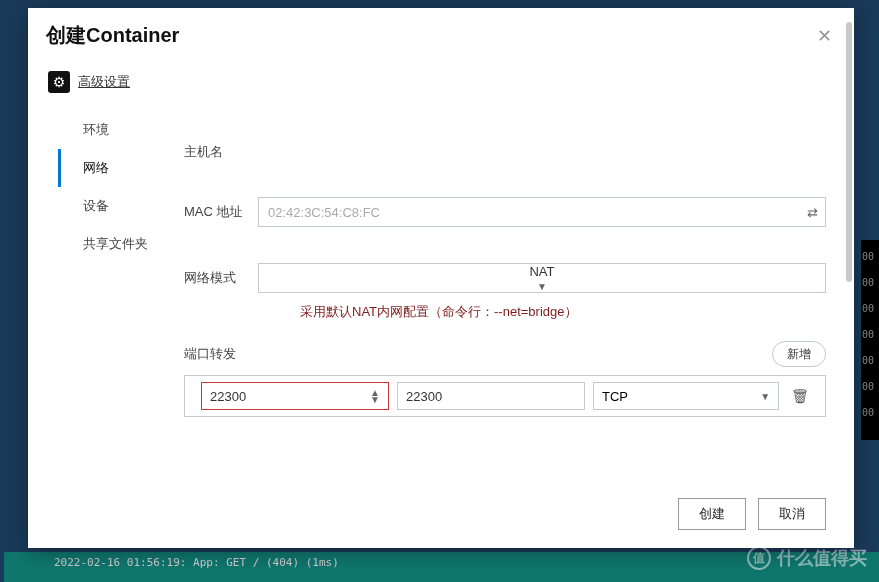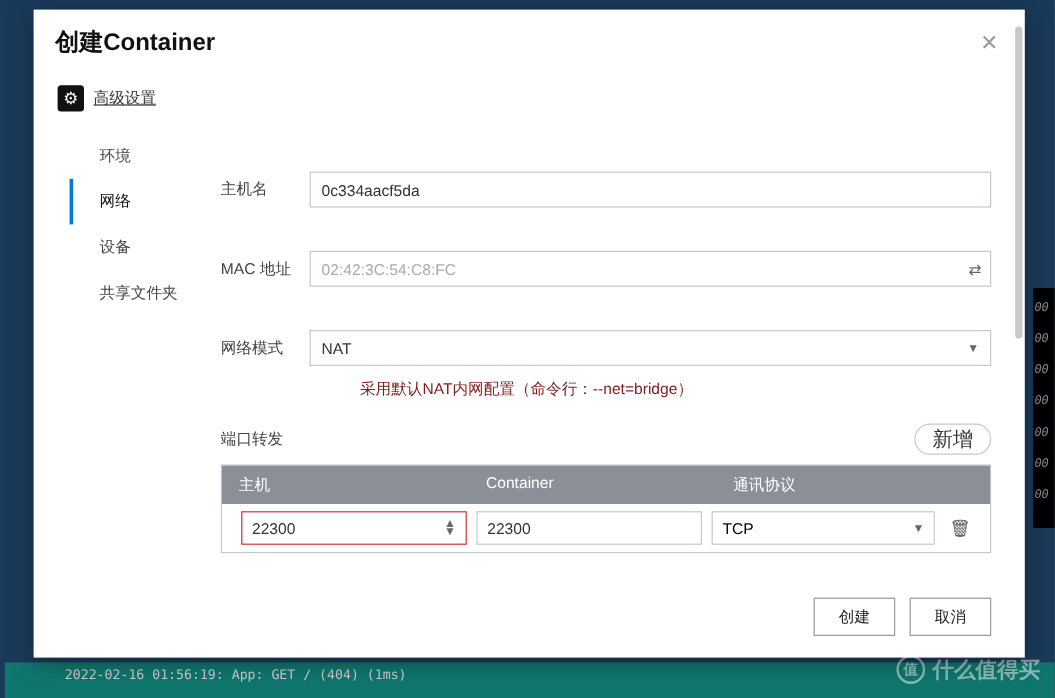--- a/index.html
+++ b/index.html
@@ -35,21 +35,20 @@
   right: 0;
   top: 240px;
   width: 18px;
   height: 200px;
   background: #000;
   color: #888;
   font-family: monospace;
   font-size: 10px;
   line-height: 26px;
   padding: 4px 1px;
-  font-style: italic;
 }
 .watermark {
   position: absolute;
   right: 12px;
   bottom: 12px;
   color: rgba(255,255,255,0.5);
   font-size: 18px;
   font-weight: bold;
   display: flex;
   align-items: center;
@@ -179,20 +178,21 @@
   right: 8px;
   color: #666;
   font-size: 13px;
   cursor: pointer;
 }
 .select-input {
   display: flex;
   align-items: center;
   justify-content: space-between;
   cursor: pointer;
+  flex-direction: column;
 }
 .caret-down {
   font-size: 10px;
   color: #666;
 }
 .hint-link {
   color: #7f1d1d;
   font-size: 13px;
   margin-left: 116px;
   margin-bottom: 14px;
@@ -204,21 +204,21 @@
   justify-content: space-between;
   margin-bottom: 8px;
   margin-top: 20px;
 }
 .add-btn {
   height: 26px;
   padding: 0 14px;
   border: 1px solid #c4c9d0;
   border-radius: 13px;
   background: #fff;
-  font-size: 17px;
+  font-size: 12px;
   color: #333;
   cursor: pointer;
 }
 .port-table {
   border: 1px solid #c4c9d0;
 }
 .port-thead {
   display: flex;
   background: #8a8f98;
   color: #fff;
@@ -344,21 +344,20 @@
         <div class="tab-item">环境</div>
         <div class="tab-item active">网络</div>
         <div class="tab-item">设备</div>
         <div class="tab-item">共享文件夹</div>
       </div>
 
       <div class="form-area">
 
         <div class="form-row">
           <div class="row-label">主机名</div>
-          <input class="text-input" value="0c334aacf5da" style="">
         </div>
 
         <div class="form-row">
           <div class="row-label">MAC 地址</div>
           <div class="input-wrap">
             <input class="text-input" placeholder="02:42:3C:54:C8:FC" style="">
             <span class="shuffle-icon">⇄</span>
           </div>
         </div>
 
@@ -371,25 +370,20 @@
         </div>
 
         <span class="hint-link">采用默认NAT内网配置（命令行：--net=bridge）</span>
 
         <div class="port-header-row">
           <div class="row-label" style="width:auto">端口转发</div>
           <button class="add-btn">新增</button>
         </div>
 
         <div class="port-table">
-          <div class="port-thead">
-            <div class="col-host">主机</div>
-            <div class="col-cont">Container</div>
-            <div class="col-proto">通讯协议</div>
-          </div>
           <div class="port-row">
             <div class="num-input host">
               <span>22300</span>
               <span class="stepper">▲<br>▼</span>
             </div>
             <div class="num-input cont">
               <span>22300</span>
             </div>
             <div class="proto-select">
               <span>TCP</span>

